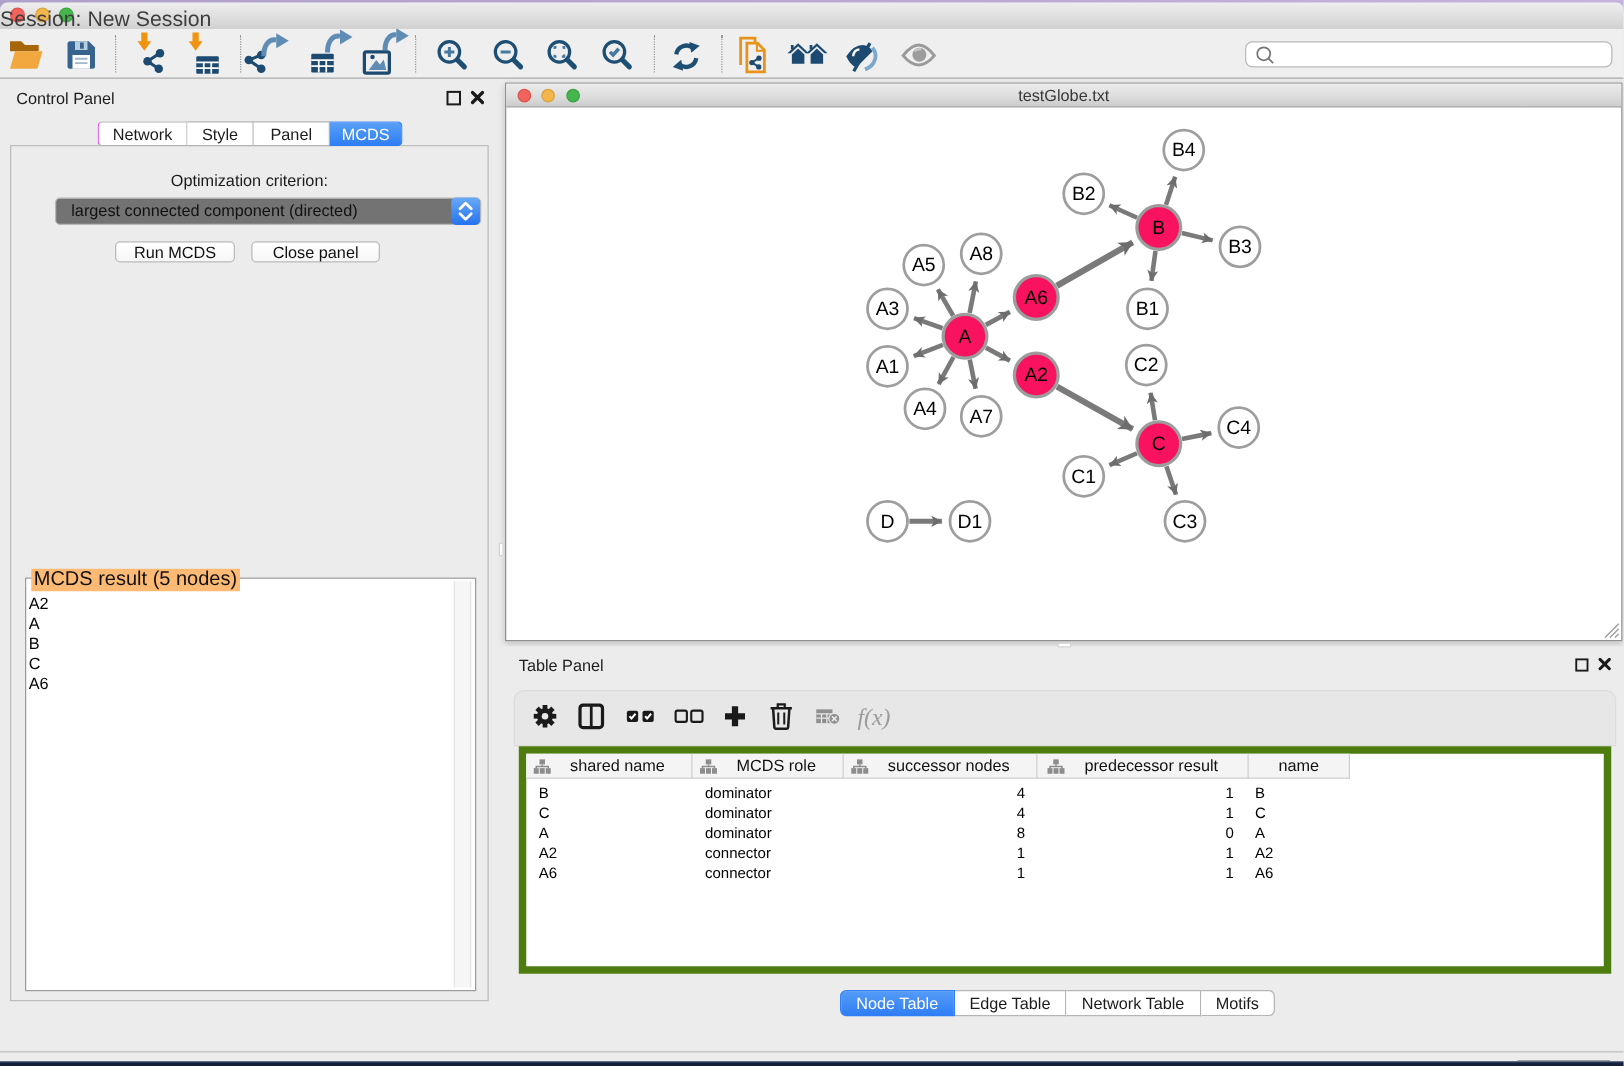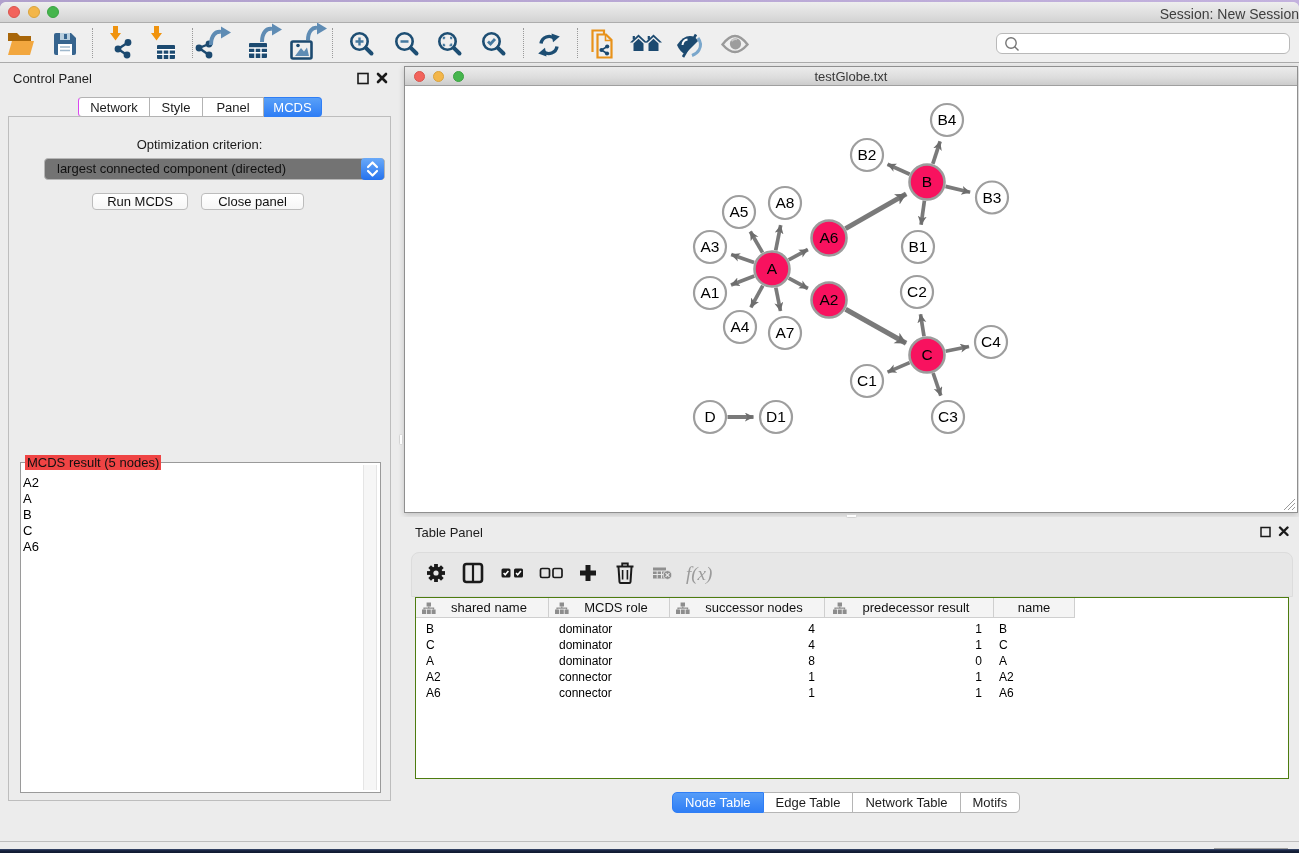--- a/index.html
+++ b/index.html
@@ -5,51 +5,51 @@
 * { margin:0; padding:0; box-sizing:border-box; }
 html,body { width:1299px; height:853px; overflow:hidden; }
 body { font-family:"Liberation Sans", sans-serif; position:relative; background:#ececec; }
 .abs { position:absolute; }
 
 #desktop-top { left:0; top:0; width:1299px; height:10px; background:linear-gradient(90deg,#b0a0cc,#b7a6d3 40%,#c3b2de); }
 #desktop-bottom { left:0; top:849px; width:1299px; height:4px; background:linear-gradient(180deg,#3a4a6e,#16213c 45%,#101a30); }
 
 #appwin { left:0; top:2px; width:1299px; height:847px; background:#ececec; border-radius:6px 6px 5px 5px; overflow:hidden; }
 #titlebar { left:0; top:0; width:1299px; height:21px; background:linear-gradient(180deg,#eeeeee,#dedede 60%,#d2d2d2); border-bottom:1px solid #adadad; border-radius:6px 6px 0 0; }
-#titlebar .title { position:absolute; left:0; right:0; top:4px; text-align:right; font-size:14px; color:#3e3e3e; }
+#titlebar .title { position:absolute; left:0; right:0; top:4px; text-align:left; font-size:17px; color:#3e3e3e; }
 .tl { position:absolute; width:12px; height:12px; border-radius:50%; top:3.5px; }
 #toolbar { left:0; top:21px; width:1299px; height:40px; background:#efefef; border-bottom:1px solid #ababab; }
 .tsep { position:absolute; top:5px; height:30px; width:0; border-left:1px dotted #9a9a9a; }
 #searchbox { position:absolute; left:996px; top:10px; width:294px; height:21px; background:#fff; border:1px solid #b9b9b9; border-radius:6px; }
 
 #cp { left:0; top:62px; width:399px; height:753px; background:#ececec; }
 #cp .ptitle { position:absolute; left:13px; top:7px; font-size:13px; color:#1d1d1d; }
 #cpbox { position:absolute; left:8px; top:52px; width:383px; height:685px; border:1px solid #bdbdbd; background:#ececec; }
 .tabrow { position:absolute; top:33px; left:78px; height:20px; display:flex; }
 .tab { height:20px; line-height:19px; font-size:13px; color:#1c1c1c; background:#fff; border:1px solid #b3b3b3; border-left:none; padding:0; text-align:center; }
 .tab.first { border-left:1px solid #d946ef; border-radius:4px 0 0 4px; }
 .tab.sel { background:linear-gradient(180deg,#59a0f8,#2f7ef5); color:#fff; border-color:#2f7ef5; border-radius:0 4px 4px 0; }
 #optlabel { position:absolute; left:0; width:399px; top:73px; text-align:center; font-size:13px; color:#1b1b1b; }
 #combo { position:absolute; left:44px; top:94px; width:341px; height:22px; background:#737373; border:1px solid #b6b6b6; border-radius:4px; font-size:13px; color:#111; line-height:20px; padding-left:12px; }
 #combo .step { position:absolute; right:0px; top:-1px; width:23px; height:22px; border-radius:4px; background:linear-gradient(180deg,#6aaaf9,#2572ee); }
 .btn { position:absolute; height:17px; background:linear-gradient(180deg,#ffffff,#f6f6f6); border:1px solid #bcbcbc; border-radius:4px; font-size:13px; color:#111; text-align:center; line-height:15px; }
 
 #mcds { position:absolute; left:20px; top:398px; width:361px; height:331px; border:1px solid #9a9a9a; background:#fff; }
-#mcds .legend { position:absolute; left:4px; top:-8px; background:#ef4444; padding:0 2px; font-size:13px; color:#111; }
+#mcds .legend { position:absolute; left:4px; top:-8px; background:#fdba74; padding:0 2px; font-size:16px; color:#111; }
 #mcds .items { position:absolute; left:2px; top:12px; font-size:13px; color:#000; line-height:16px; }
 #mcds .sbar { position:absolute; right:3px; top:2px; width:14px; height:325px; background:#f6f6f6; border-left:1px solid #e5e5e5; border-right:1px solid #e5e5e5; }
 
 #netwin { left:404px; top:64px; width:894px; height:447px; background:#fff; border:1px solid #8f8f8f; box-shadow:0 2px 6px rgba(0,0,0,0.18); }
 #nettitle { position:absolute; left:0; top:0; width:100%; height:19px; background:linear-gradient(180deg,#ececec,#dcdcdc 60%,#cccccc); border-bottom:1px solid #9f9f9f; }
 #nettitle .title { position:absolute; left:0; right:0; top:2px; text-align:center; font-size:13px; color:#383838; }
 
 #tp { left:399px; top:515px; width:900px; height:300px; background:#ececec; }
 #tp .ptitle { position:absolute; left:16px; top:8px; font-size:13px; color:#1d1d1d; }
 #tptool { position:absolute; left:12px; top:35px; width:882px; height:45px; background:#e7e7e7; border:1px solid #dcdcdc; border-radius:8px 8px 0 0;padding-left:48px; }
-#tbl { position:absolute; left:16px; top:80px; width:874px; height:182px; background:#fff; border:1px solid #4d7c0f;text-decoration:underline; }
+#tbl { position:absolute; left:16px; top:80px; width:874px; height:182px; background:#fff; border:6px solid #4d7c0f;text-decoration:underline; }
 #tblhead { position:absolute; left:0; top:0; height:20px; background:#f4f4f4; border-bottom:1px solid #cfcfcf; }
 .hcell { position:absolute; top:0; height:20px; border-right:1px solid #cfcfcf; font-size:13px; color:#111; text-align:center; line-height:20px; text-indent:14px; }
 .trow { position:absolute; font-size:12px; color:#000; height:16px; line-height:16px; }
 
 #bottabs { position:absolute; left:273px; top:275px; height:21px; display:flex; }
 .btab { height:21px; line-height:20px; font-size:13px; color:#1c1c1c; background:#fff; border:1px solid #b5b5b5; border-left:none; padding:0 12px; }
 .btab.first { border-left:1px solid #b5b5b5; border-radius:5px 0 0 5px; background:linear-gradient(180deg,#559cf8,#2f7ef5); color:#fff; border-color:#2f7ef5; }
 .btab.last { border-radius:0 5px 5px 0; }
 
 #statusbar { left:0; top:839px; width:1299px; height:33px; background:#ececec; border-top:1px solid #bdbdbd; }

